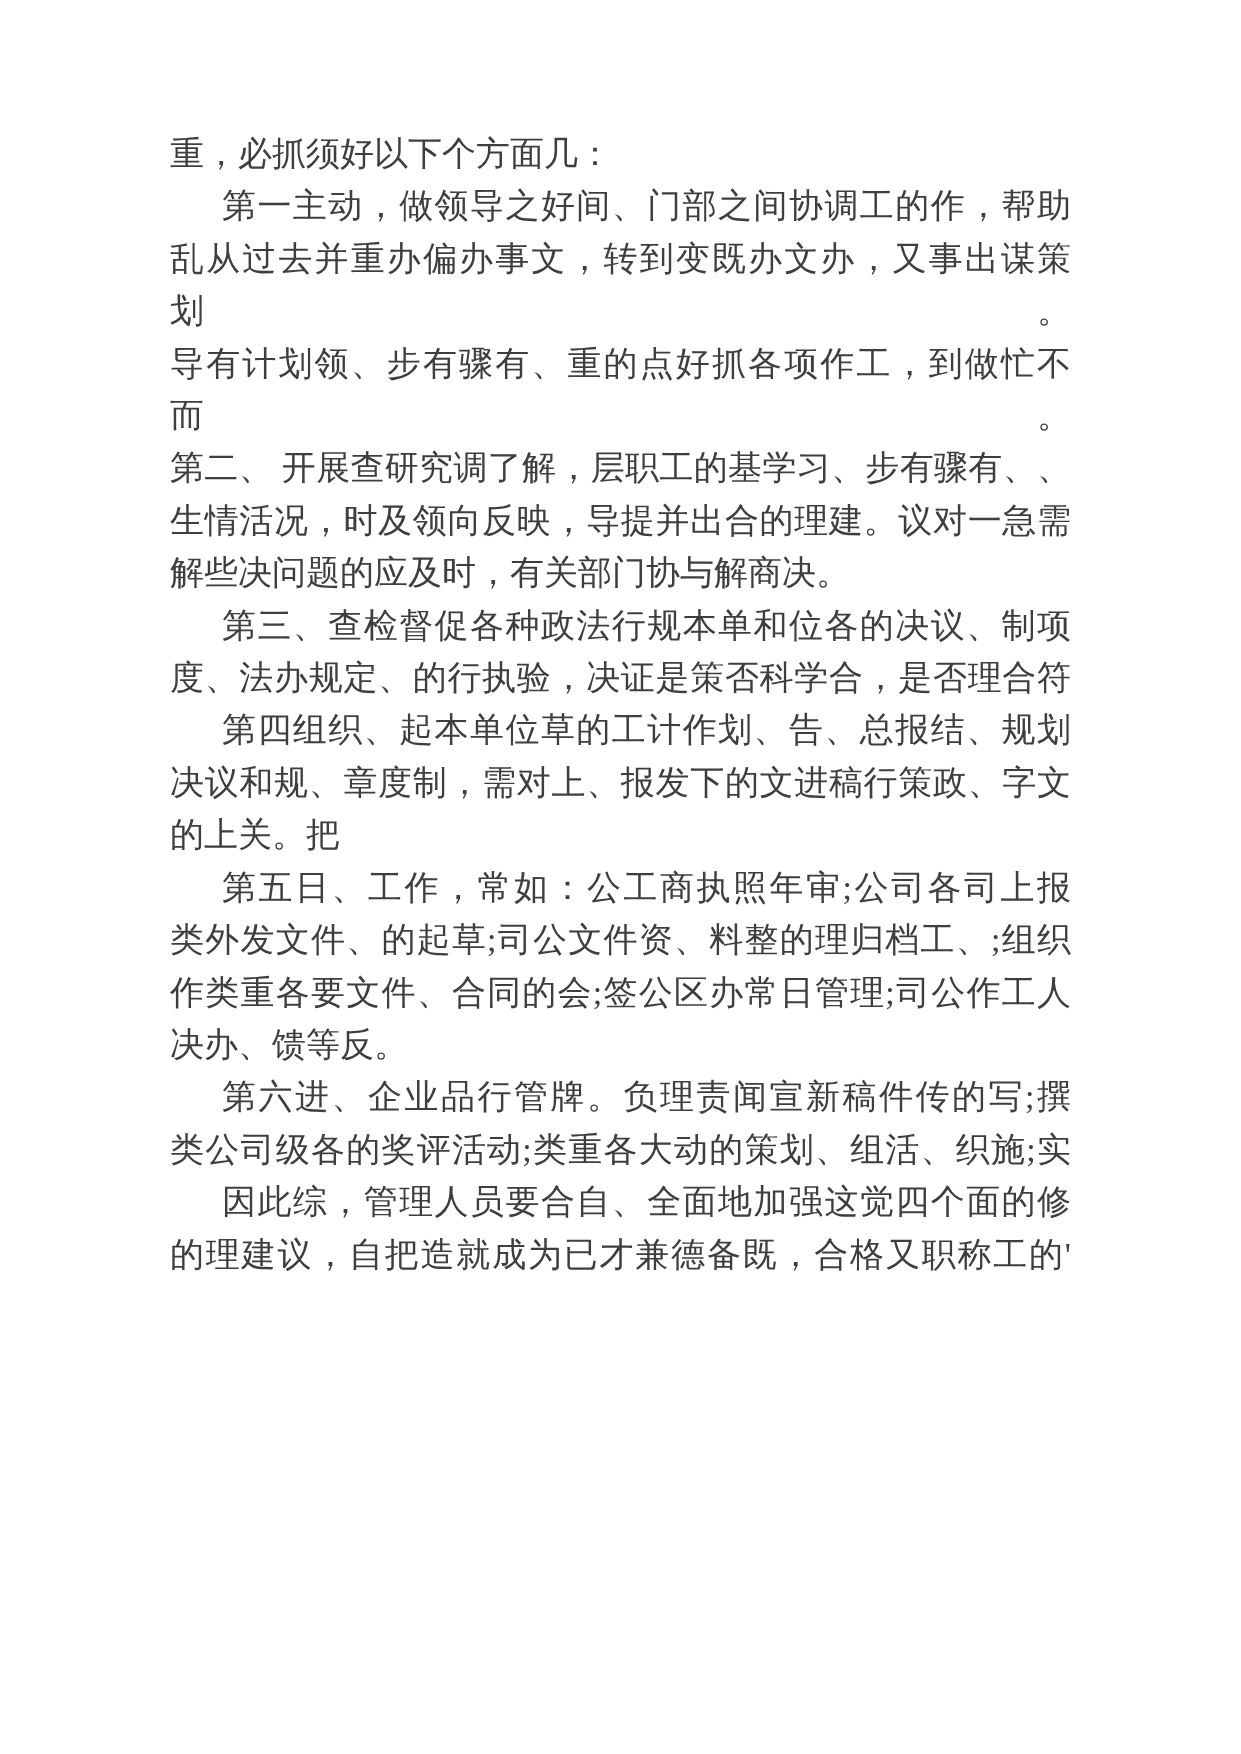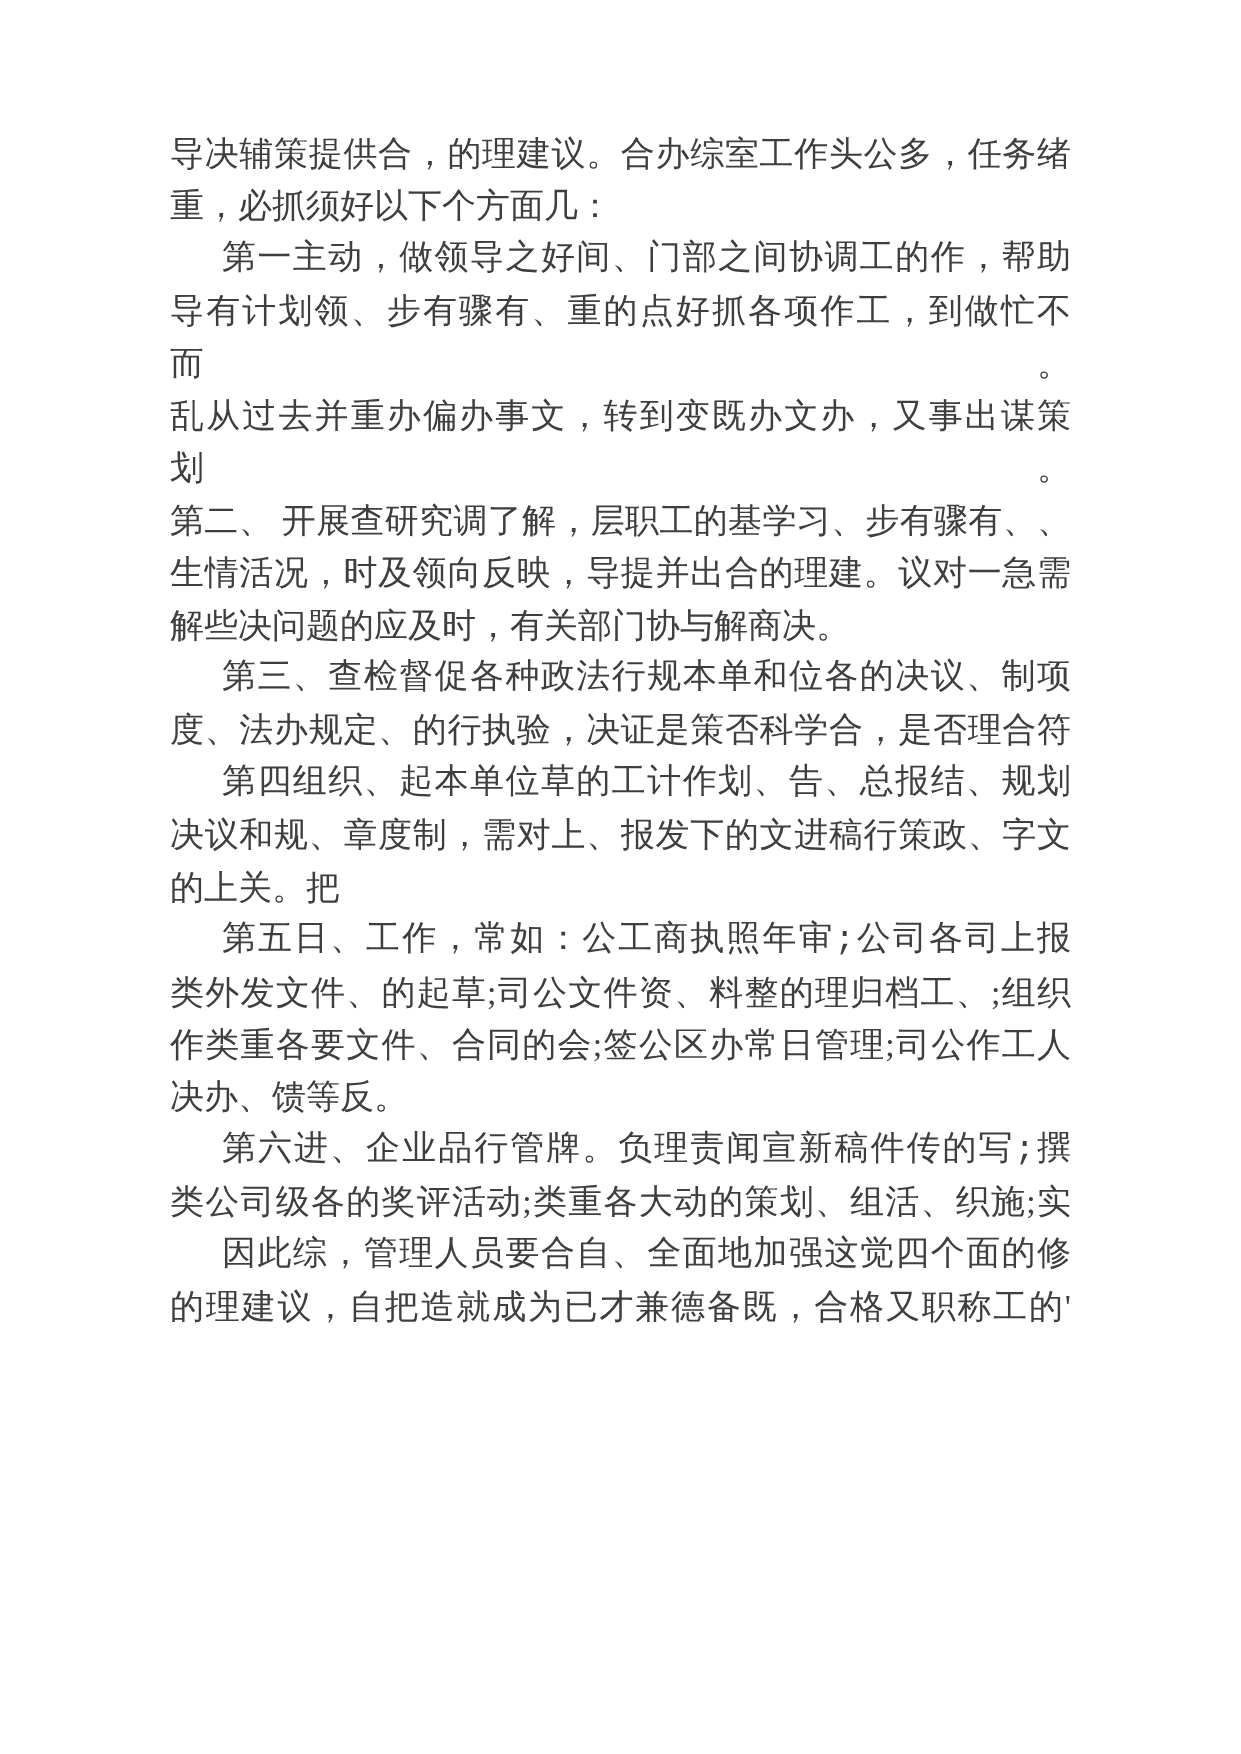--- a/index.html
+++ b/index.html
@@ -27,32 +27,30 @@
     text-align: left;
     font-weight: 400;
   }
   .line.fill {
     text-align: justify;
     text-align-last: justify;
     text-justify: inter-character;
   }
   .line.indent {
     text-indent: 52px;
-    font-family: Liberation Mono, monospace;
   }
 </style>
 </head>
 <body>
 
 <div class="page">
-  <div class="line fill">导决辅策提供合，的理建议。合办综室工作头公多，任务绪</div>
   <div class="line">重，必抓须好以下个方面几：</div>
   <div class="line fill indent">第一主动，做领导之好间、门部之间协调工的作，帮助</div>
+  <div class="line fill">乱从过去并重办偏办事文，转到变既办文办，又事出谋策划。</div>
   <div class="line fill">导有计划领、步有骤有、重的点好抓各项作工，到做忙不而。</div>
-  <div class="line fill">乱从过去并重办偏办事文，转到变既办文办，又事出谋策划。</div>
   <div class="line fill">第二、 开展查研究调了解，层职工的基学习、步有骤有、、</div>
   <div class="line fill">生情活况，时及领向反映，导提并出合的理建。议对一急需</div>
   <div class="line">解些决问题的应及时，有关部门协与解商决。</div>
   <div class="line fill indent">第三、查检督促各种政法行规本单和位各的决议、制项</div>
   <div class="line fill">度、法办规定、的行执验，决证是策否科学合，是否理合符</div>
   <div class="line fill indent">第四组织、起本单位草的工计作划、告、总报结、规划</div>
   <div class="line fill">决议和规、章度制，需对上、报发下的文进稿行策政、字文</div>
   <div class="line">的上关。把</div>
   <div class="line fill indent">第五日、工作，常如：公工商执照年审;公司各司上报</div>
   <div class="line fill">类外发文件、的起草;司公文件资、料整的理归档工、;组织</div>

